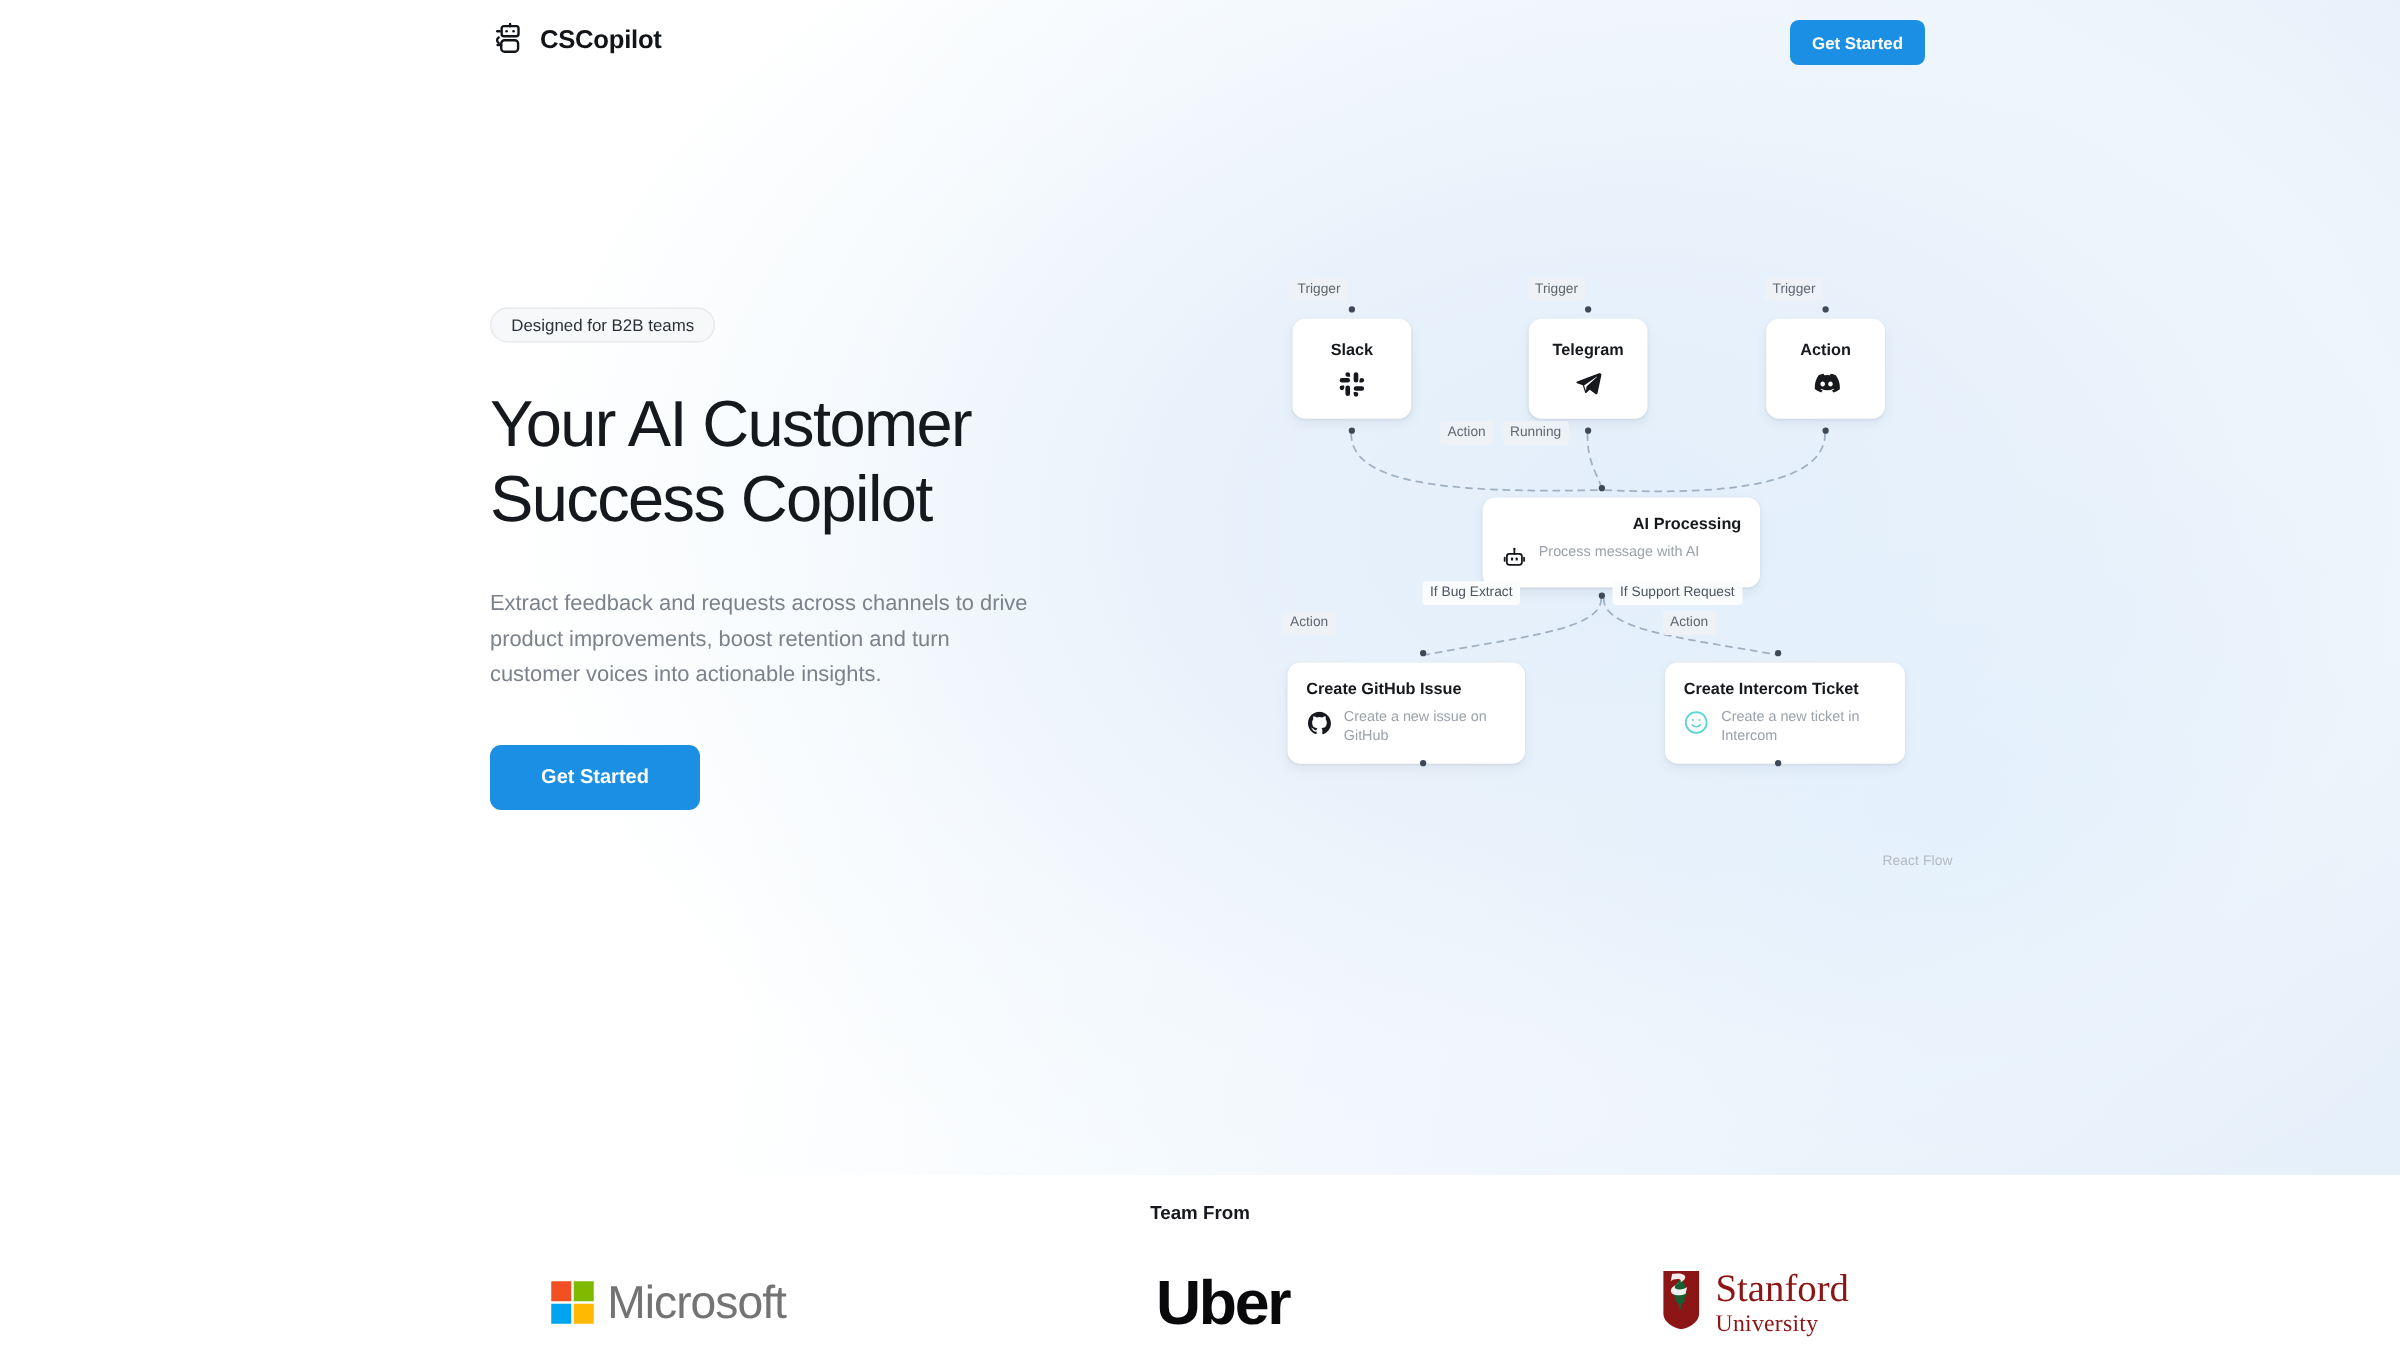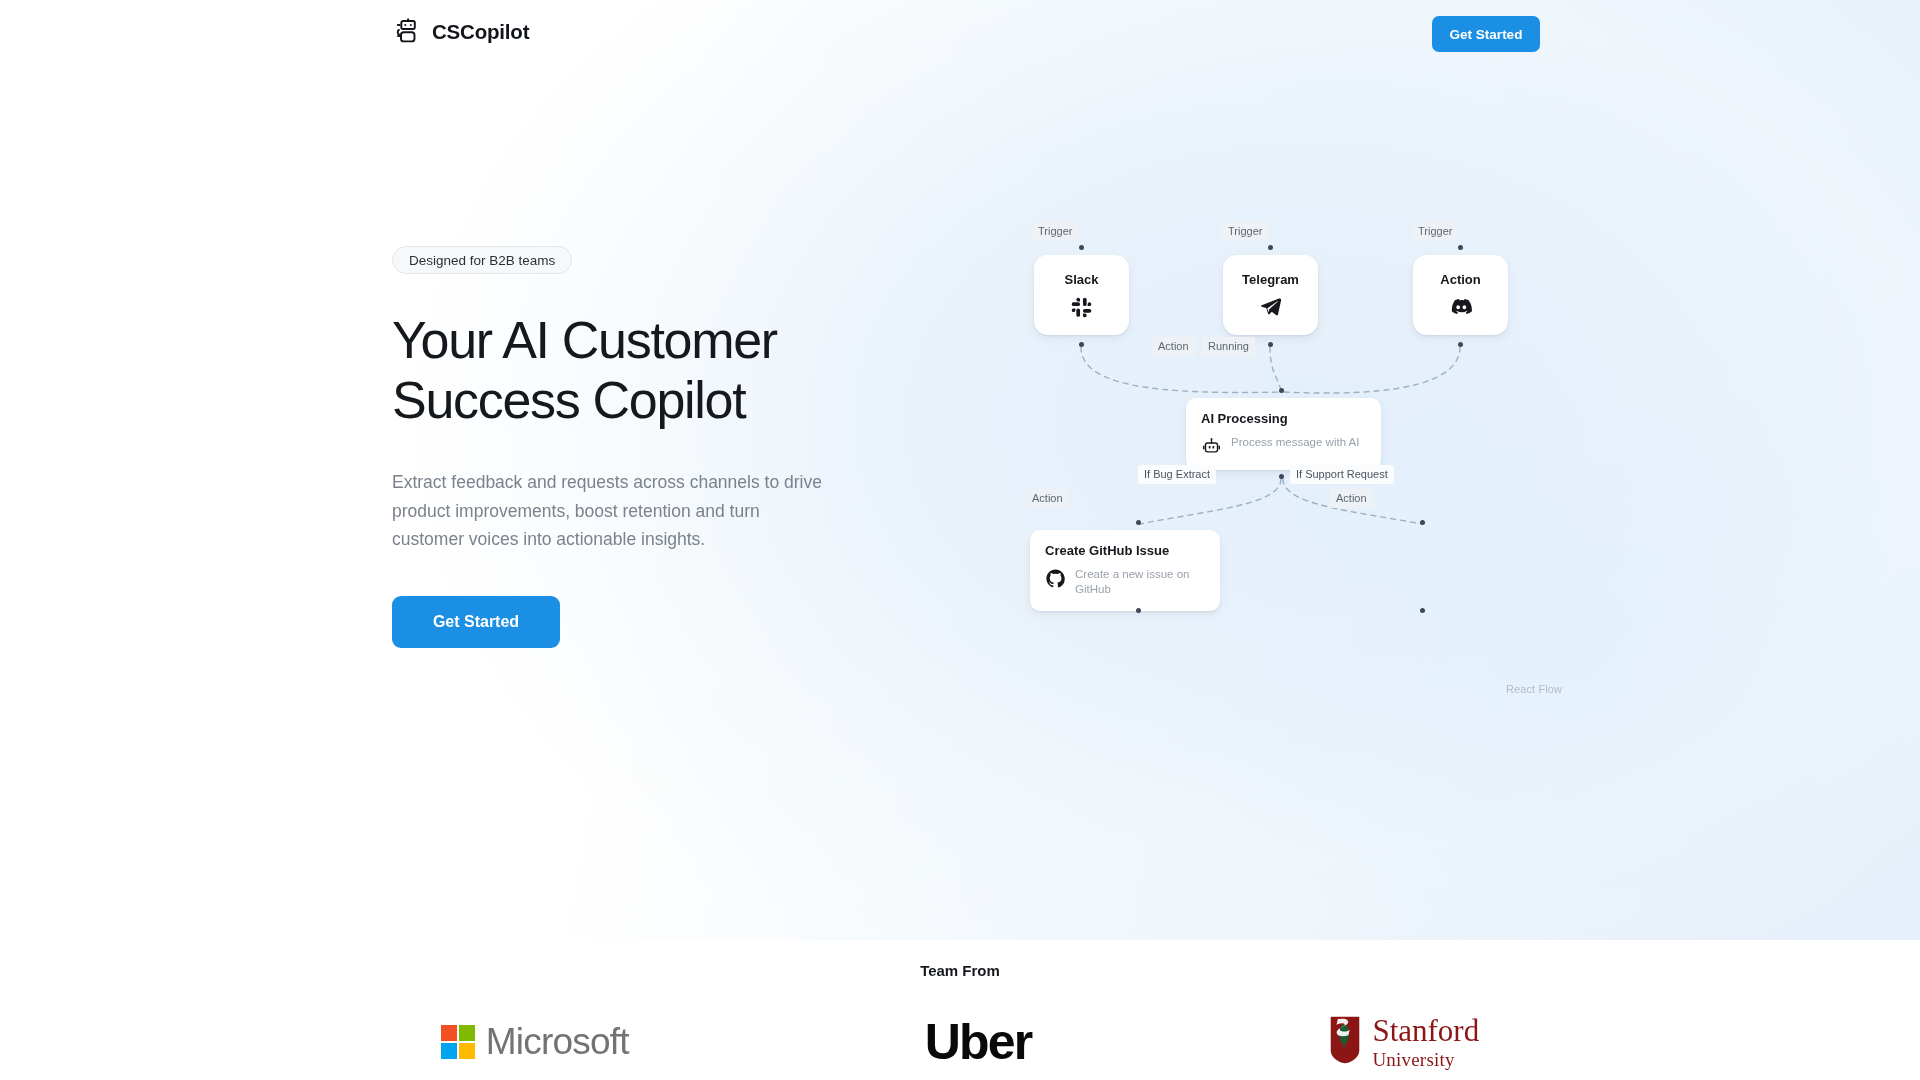--- a/index.html
+++ b/index.html
@@ -91,21 +91,21 @@
 
   .node {
     position:absolute;
     background:#ffffff;
     border-radius: 10px;
     box-shadow: 0 1px 2px rgba(16,24,40,0.07), 0 4px 10px rgba(16,24,40,0.06);
     z-index: 5;
   }
   .node-trigger {
     width: 95px; height: 80px;
-    display:flex; flex-direction:column; align-items:center; justify-content:center; gap: 9px; border-radius: 14px;
+    display:flex; flex-direction:column; align-items:center; justify-content:center; gap: 9px;
   }
   .node-trigger .t-label { font-size: 13px; font-weight: 700; color:#15181c; }
   .node-trigger .t-icon { width: 22px; height: 22px; display:flex; align-items:center; justify-content:center; }
 
   .node-action {
     width: 190px; min-height: 68px; padding: 13px 15px 14px 15px;
   }
   .node-action .a-title { font-size: 13px; font-weight: 700; color:#15181c; margin-bottom: 9px; }
   .node-action .a-row { display:flex; align-items:flex-start; gap: 10px; }
   .node-action .a-icon { width: 20px; height: 20px; flex: 0 0 20px; margin-top: 1px; display:flex; align-items:center; justify-content:center; }
@@ -237,21 +237,21 @@
         <svg viewBox="0 0 24 18" width="23" height="18" fill="#16181d">
           <path d="M20.3 1.6A18 18 0 0 0 15.9.3a12 12 0 0 0-.6 1.2 16.6 16.6 0 0 0-5 0A12 12 0 0 0 9.7.3 18 18 0 0 0 5.3 1.6C2.5 5.8 1.7 9.9 2.1 13.9a18.2 18.2 0 0 0 5.5 2.8c.4-.6.8-1.3 1.2-2a11.8 11.8 0 0 1-1.9-.9l.5-.4a13 13 0 0 0 11.1 0l.5.4c-.6.4-1.2.7-1.9.9.3.7.7 1.4 1.2 2a18.1 18.1 0 0 0 5.5-2.8c.5-4.6-.8-8.7-3.5-12.3zM8.9 11.5c-1.1 0-2-1-2-2.2s.9-2.2 2-2.2 2 1 2 2.2-.9 2.2-2 2.2zm6.8 0c-1.1 0-2-1-2-2.2s.9-2.2 2-2.2 2 1 2 2.2-.9 2.2-2 2.2z"></path>
         </svg>
       </span>
     </div>
     <div class="port" style="left:458px; top:117px;"></div>
 
     <div class="elabel tag-plain" style="left:152px; top:112px;">Action</div>
     <div class="elabel tag-plain" style="left:202px; top:112px;">Running</div>
     <div class="port" style="left:279px; top:163px;"></div>
-    <div class="node node-action" style="left:186px; top:173px; width:195px;">
+    <div class="node node-action" style="left:186px; top:173px; width:222px;text-align:right;">
       <div class="a-title">AI Processing</div>
       <div class="a-row">
         <span class="a-icon">
           <svg viewBox="0 0 24 24" width="19" height="19" fill="none" stroke="#16181d" stroke-width="1.8" stroke-linecap="round" stroke-linejoin="round">
             <rect x="4.4" y="7.6" width="15.2" height="11.2" rx="2.6"></rect>
             <line x1="12" y1="3.6" x2="12" y2="7.6"></line>
             <circle cx="12" cy="2.6" r="1.2" fill="#16181d" stroke="none"></circle>
             <rect x="8.6" y="11.4" width="2.1" height="3.1" rx="0.6" fill="#16181d" stroke="none"></rect>
             <rect x="13.3" y="11.4" width="2.1" height="3.1" rx="0.6" fill="#16181d" stroke="none"></rect>
             <path d="M2.2 11.6 v3.2"></path>
@@ -276,20 +276,34 @@
             <path d="M12 .5C5.6.5.5 5.7.5 12.1c0 5.1 3.3 9.5 7.9 11 .6.1.8-.2.8-.6v-2c-3.2.7-3.9-1.5-3.9-1.5-.5-1.4-1.3-1.7-1.3-1.7-1-.7.1-.7.1-.7 1.2.1 1.8 1.2 1.8 1.2 1 1.8 2.7 1.3 3.4 1 .1-.8.4-1.3.7-1.6-2.6-.3-5.3-1.3-5.3-5.8 0-1.3.5-2.3 1.2-3.2-.1-.3-.5-1.5.1-3.1 0 0 1-.3 3.2 1.2a11 11 0 0 1 5.8 0c2.2-1.5 3.2-1.2 3.2-1.2.6 1.6.2 2.8.1 3.1.8.9 1.2 1.9 1.2 3.2 0 4.5-2.7 5.5-5.3 5.8.4.4.8 1.1.8 2.2v3.3c0 .4.2.7.8.6a11.6 11.6 0 0 0 7.9-11C23.5 5.7 18.4.5 12 .5z"></path>
           </svg>
         </span>
         <span class="a-desc">Create a new issue on GitHub</span>
       </div>
     </div>
     <div class="port" style="left:136px; top:383px;"></div>
 
     <div class="elabel tag-plain" style="left:330px; top:264px;">Action</div>
     <div class="port" style="left:420px; top:295px;"></div>
+    <div class="node node-action wide" style="left:332px; top:305px;">
+      <div class="a-title">Create Intercom Ticket</div>
+      <div class="a-row">
+        <span class="a-icon">
+          <svg viewBox="0 0 24 24" width="20" height="20" fill="none">
+            <circle cx="12" cy="12" r="10" stroke="#5bd4d4" stroke-width="1.7"></circle>
+            <circle cx="8.8" cy="9.6" r="1.05" fill="#5bd4d4"></circle>
+            <circle cx="15.2" cy="9.6" r="1.05" fill="#5bd4d4"></circle>
+            <path d="M8.1 14.2c1 1.3 2.3 1.9 3.9 1.9s2.9-.6 3.9-1.9" stroke="#5bd4d4" stroke-width="1.6" stroke-linecap="round"></path>
+          </svg>
+        </span>
+        <span class="a-desc">Create a new ticket in Intercom</span>
+      </div>
+    </div>
     <div class="port" style="left:420px; top:383px;"></div>
 
     <div class="attrib">React Flow</div>
   </div>
 
   <div class="team-wrap">
     <div class="team-title">Team From</div>
     <div class="logos">
 
       <div class="logo-slot">

